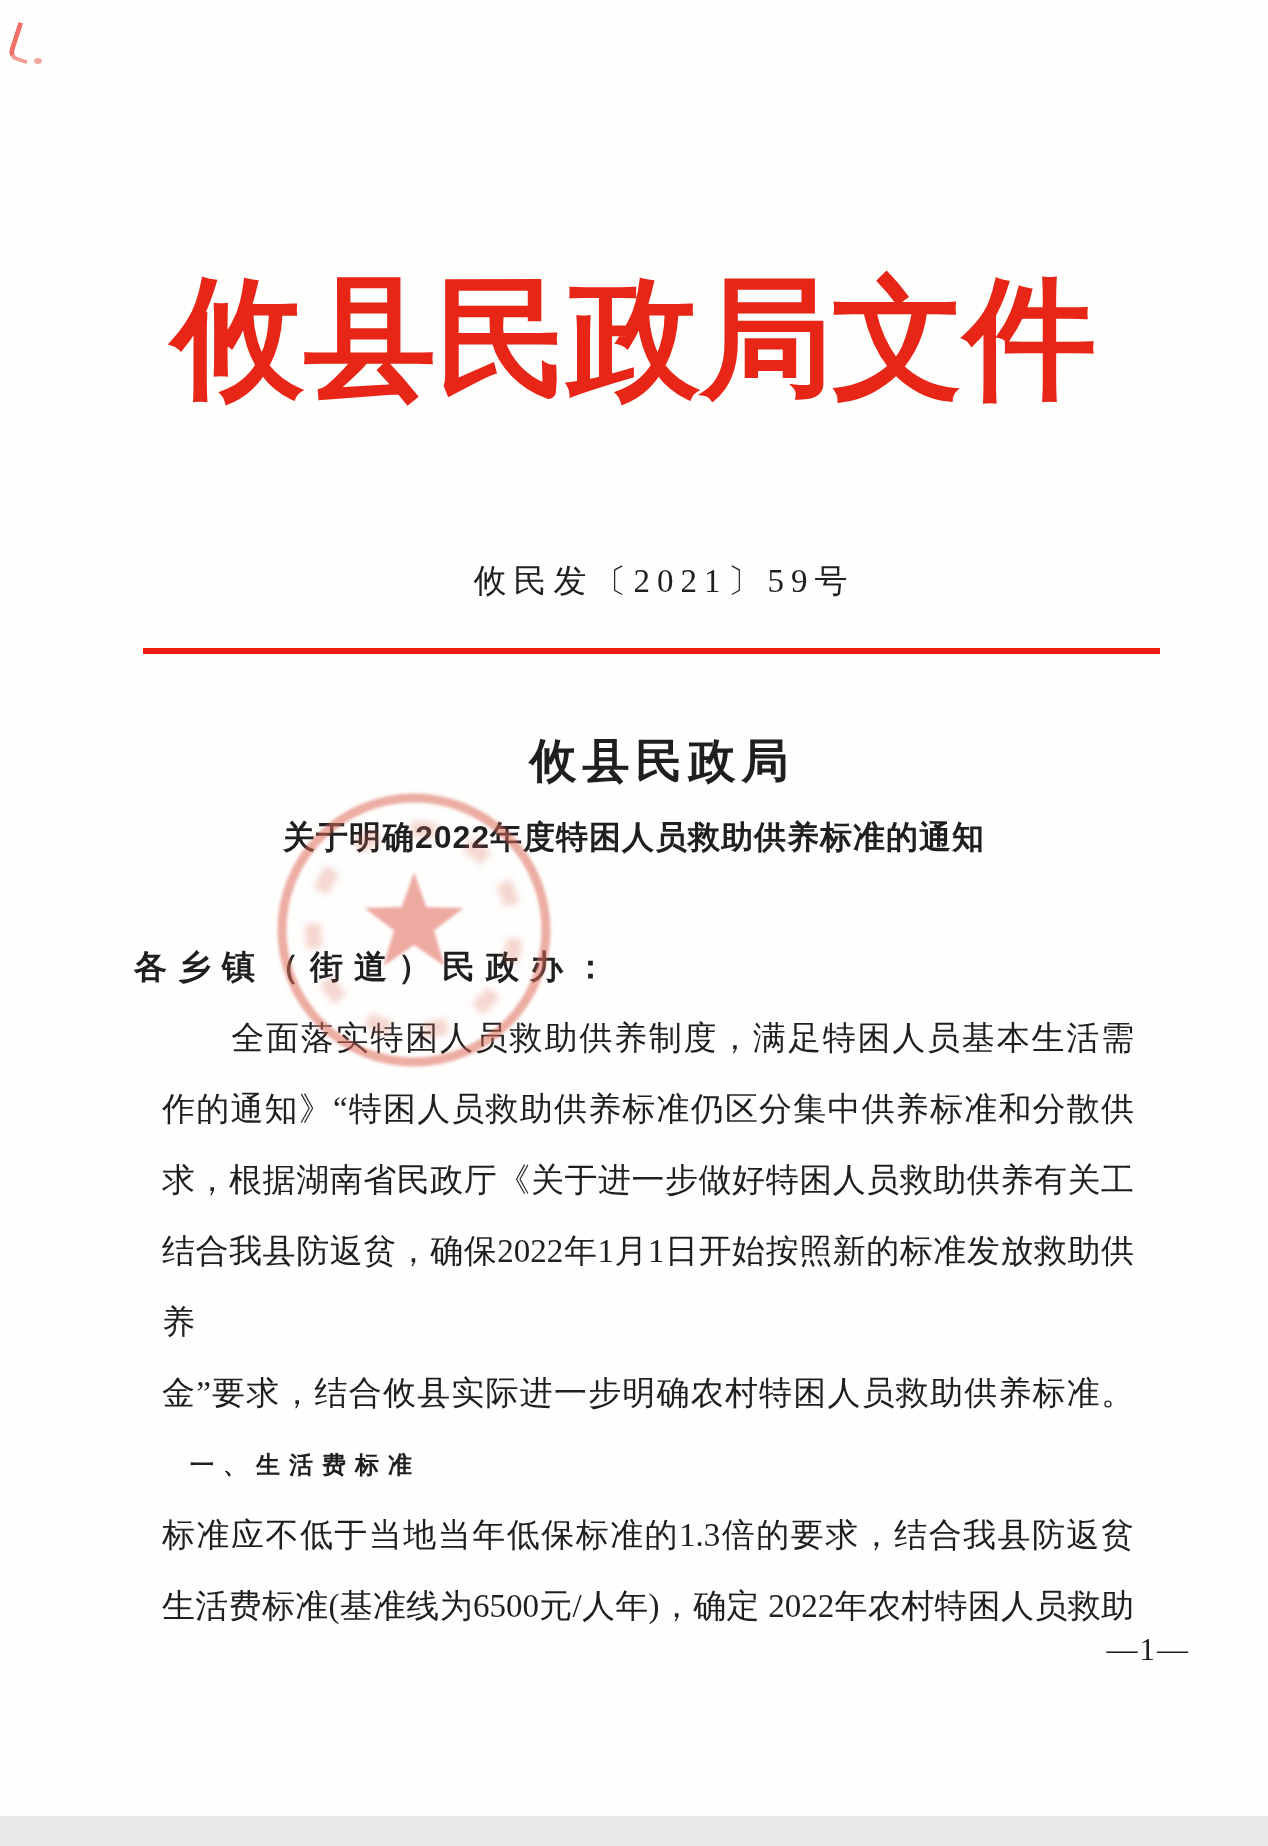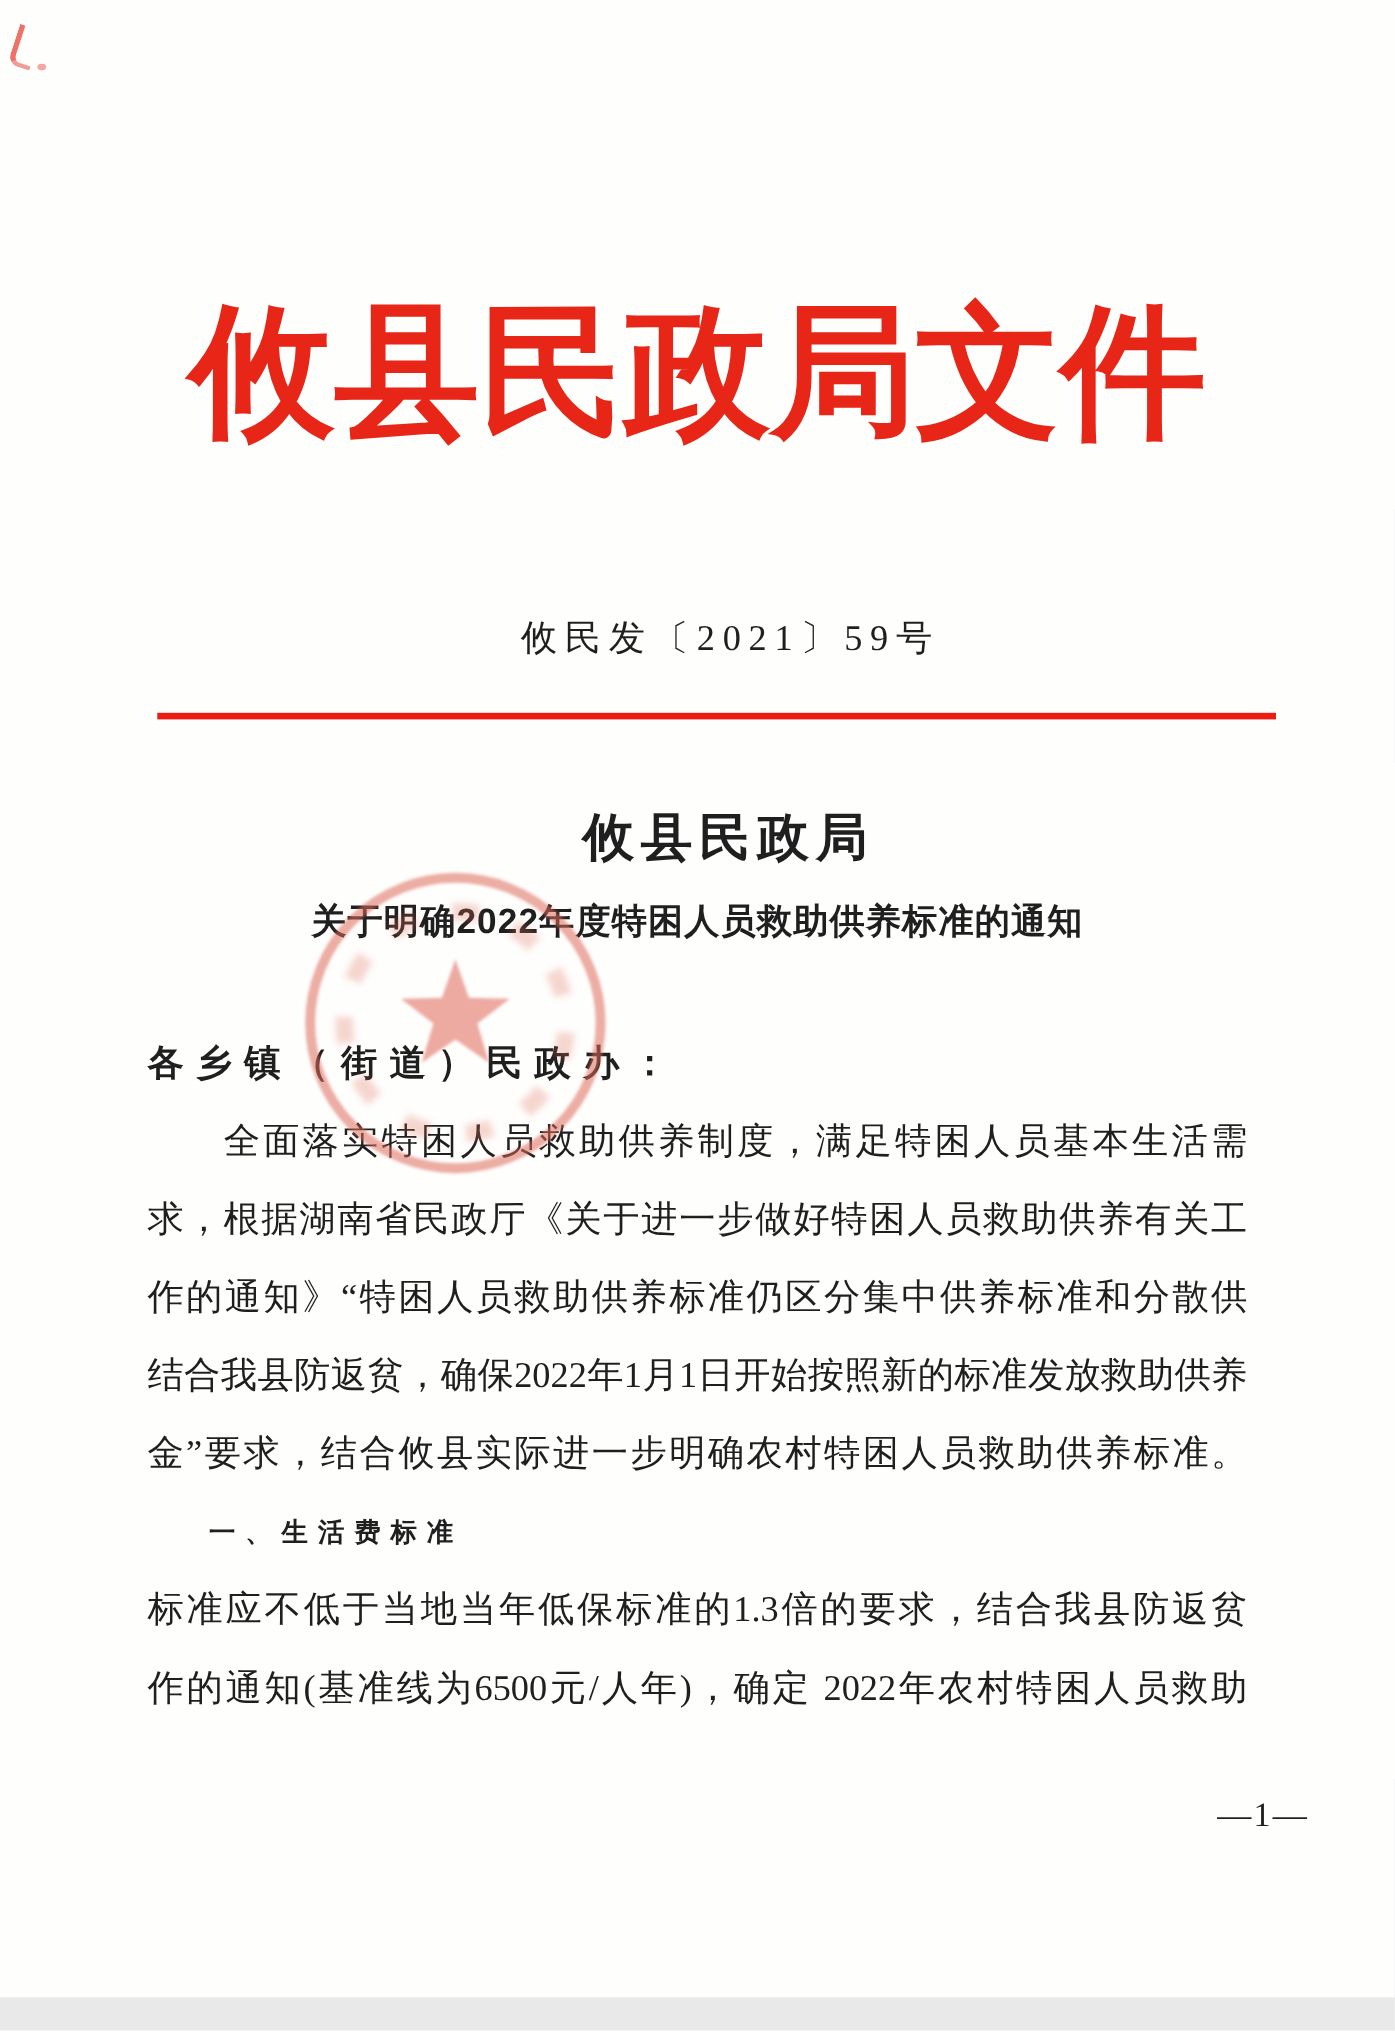--- a/index.html
+++ b/index.html
@@ -65,20 +65,21 @@
     line-height:71px;
   }
   .salutation{
     letter-spacing:11px;
     white-space:nowrap;
     font-weight:bold;
   }
   .para .doc-line{
     text-align:justify;
     text-align-last:justify;
+    margin-left:28px;
   }
   .para .doc-line.indent{ text-indent:2.1em; }
   .section-heading{
     padding-left:56px;
     font-size:24px;font-weight:bold;
     letter-spacing:9px;
     font-family:"Liberation Sans","DejaVu Sans",sans-serif;
     white-space:nowrap;
   }
   
@@ -142,29 +143,29 @@
 
   <div class="t1">攸县民政局</div>
 
   <div class="t2">关于明确2022年度特困人员救助供养标准的通知</div>
 
   <main class="body">
     <div class="salutation">各乡镇（街道）民政办：</div>
 
     <div class="para">
         <div class="doc-line indent">全面落实特困人员救助供养制度，满足特困人员基本生活需</div>
+        <div class="doc-line">作的通知》“特困人员救助供养标准仍区分集中供养标准和分散供</div>
         <div class="doc-line">求，根据湖南省民政厅《关于进一步做好特困人员救助供养有关工</div>
-        <div class="doc-line">作的通知》“特困人员救助供养标准仍区分集中供养标准和分散供</div>
         <div class="doc-line">结合我县防返贫，确保2022年1月1日开始按照新的标准发放救助供养</div>
         <div class="doc-line">金”要求，结合攸县实际进一步明确农村特困人员救助供养标准。</div>
       </div>
 
     <div class="section-heading">一、生活费标准</div>
 
     <div class="para">
         <div class="doc-line">标准应不低于当地当年低保标准的1.3倍的要求，结合我县防返贫</div>
-        <div class="doc-line">作的通知(基准线为6500元/人年)，确定 2022年农村特困人员救助</div>
+        <div class="doc-line">生活费标准(基准线为6500元/人年)，确定 2022年农村特困人员救助</div>
       </div>
   </main>
 
   <div class="page-no">—1—</div>
 
 </div>
 
 </body></html>

